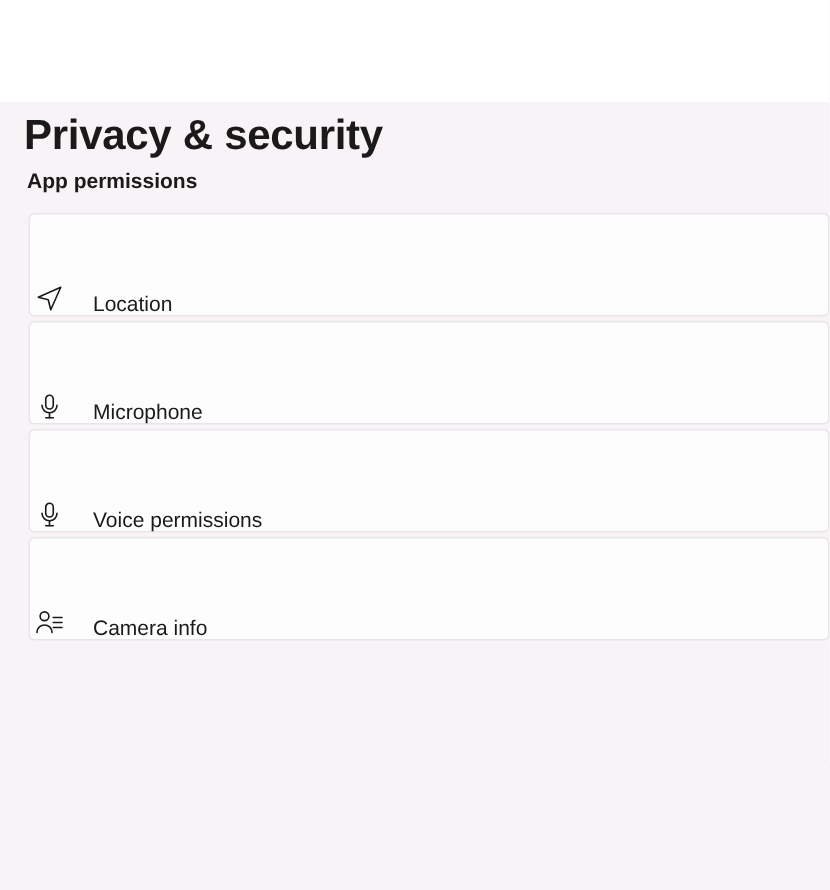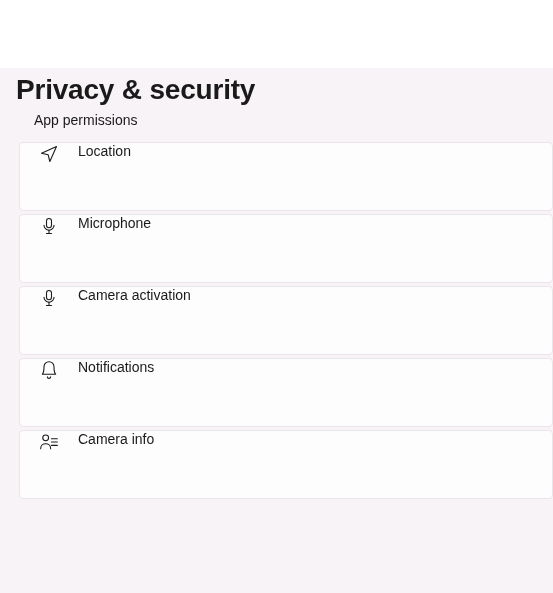--- a/index.html
+++ b/index.html
@@ -26,38 +26,38 @@
     }
     .page-title {
       font-size: 28px;
       font-weight: 600;
       color: #1a1a1a;
       margin-bottom: 6px;
       letter-spacing: -0.2px;
     }
     .section-header {
       font-size: 14px;
-      font-weight: 400;
+      font-weight: 700;
       color: #1a1a1a;
-      margin-left: 18px;
+      margin-left: 2px;
       margin-bottom: 14px;
     }
     .permission-list {
       display: flex;
       flex-direction: column;
       gap: 3px;
     }
     .permission-item {
       display: flex;
-      align-items: flex-start;
+      align-items: flex-end;
       background: #fdfdfd;
       border: 1px solid #e9e5e8;
       border-radius: 4px;
       height: 69px;
-      padding-left: 18px;
+      padding-left: 2px;
       cursor: pointer;
       margin-left: 3px;
     }
     .icon-wrap {
       width: 22px;
       height: 22px;
       display: flex;
       align-items: center;
       justify-content: center;
       margin-right: 18px;
@@ -113,32 +113,23 @@
 
     <div class="permission-item">
       <span class="icon-wrap">
         <svg viewBox="0 0 24 24">
           <rect x="9" y="3" width="6" height="11" rx="3"></rect>
           <path d="M6 11 A6 6 0 0 0 18 11"></path>
           <line x1="12" y1="17" x2="12" y2="21"></line>
           <line x1="9" y1="21" x2="15" y2="21"></line>
         </svg>
       </span>
-      <span class="permission-label">Camera activation</span>
+      <span class="permission-label">Voice permissions</span>
     </div>
 
-    <div class="permission-item">
-      <span class="icon-wrap">
-        <svg viewBox="0 0 24 24">
-          <path d="M6 8 A6 6 0 0 1 18 8 C18 15 20 17 20 17 L4 17 C4 17 6 15 6 8 Z"></path>
-          <path d="M10 20 A2 2 0 0 0 14 20"></path>
-        </svg>
-      </span>
-      <span class="permission-label">Notifications</span>
-    </div>
 
     <div class="permission-item">
       <span class="icon-wrap">
         <svg viewBox="0 0 24 24">
           <circle cx="8" cy="7" r="3.5"></circle>
           <path d="M2 20 C2 16 5 14 8 14 C11 14 14 16 14 20"></path>
           <line x1="15" y1="8" x2="22" y2="8"></line>
           <line x1="15" y1="12" x2="22" y2="12"></line>
           <line x1="15" y1="16" x2="22" y2="16"></line>
         </svg>

